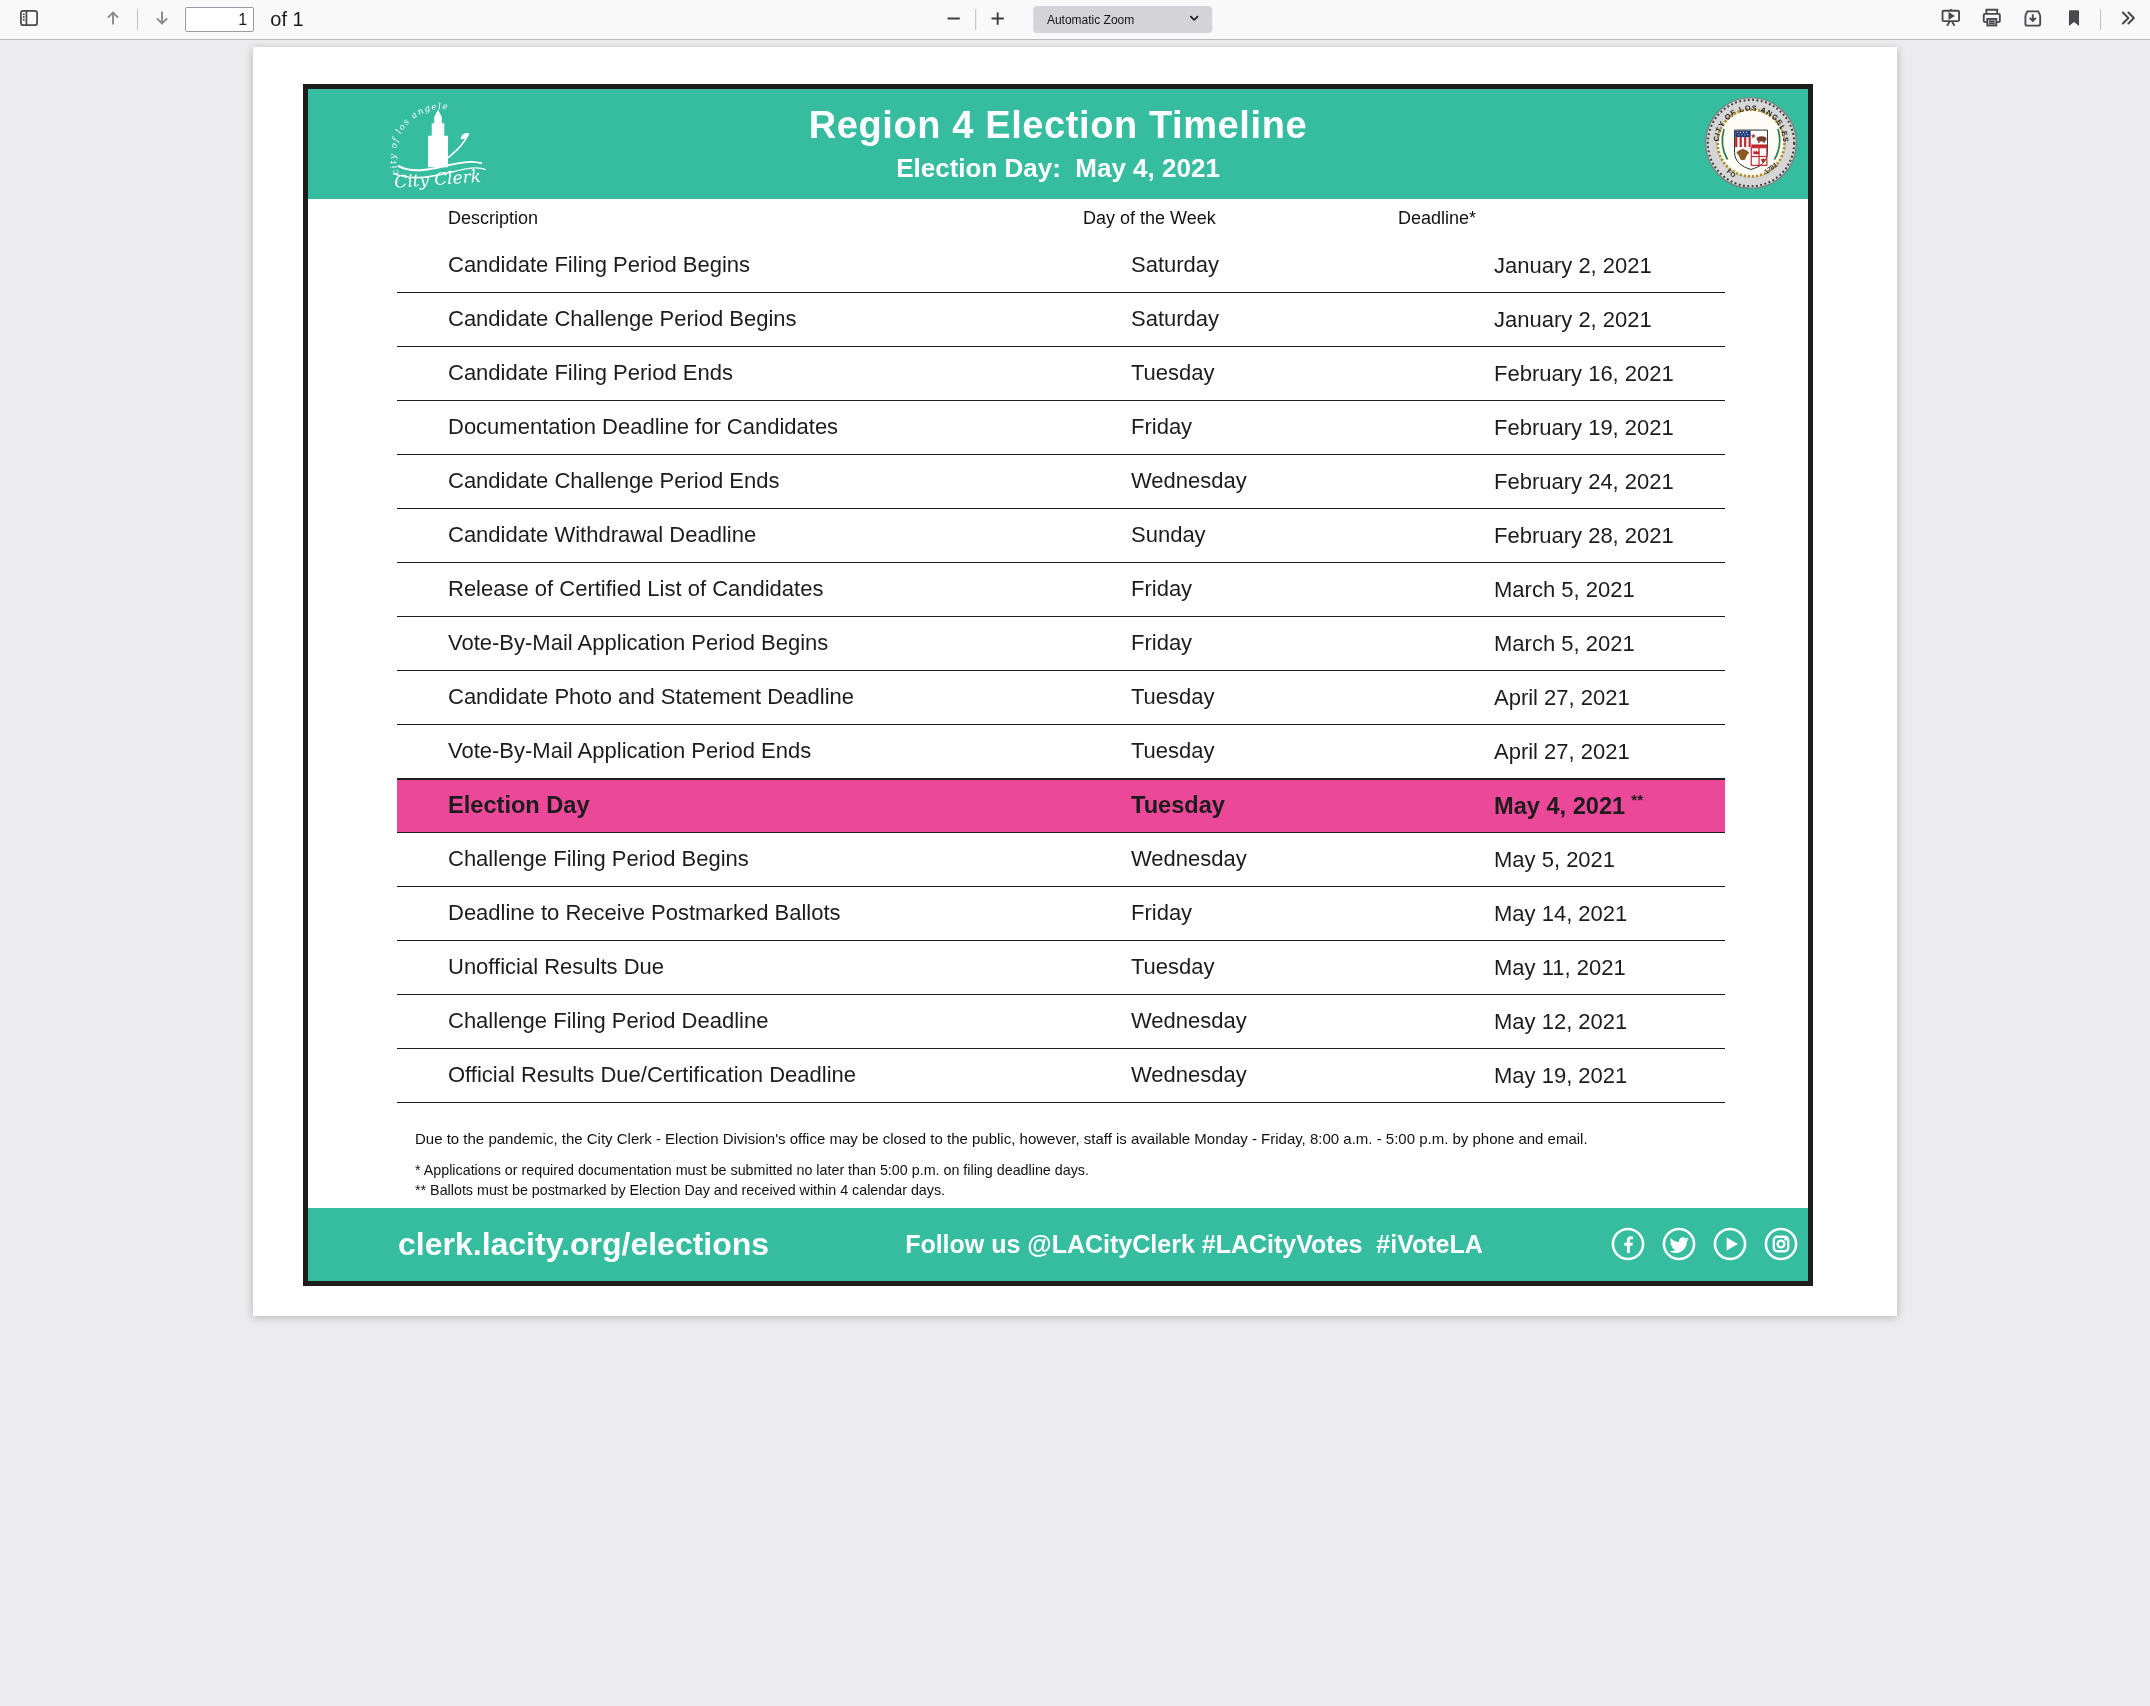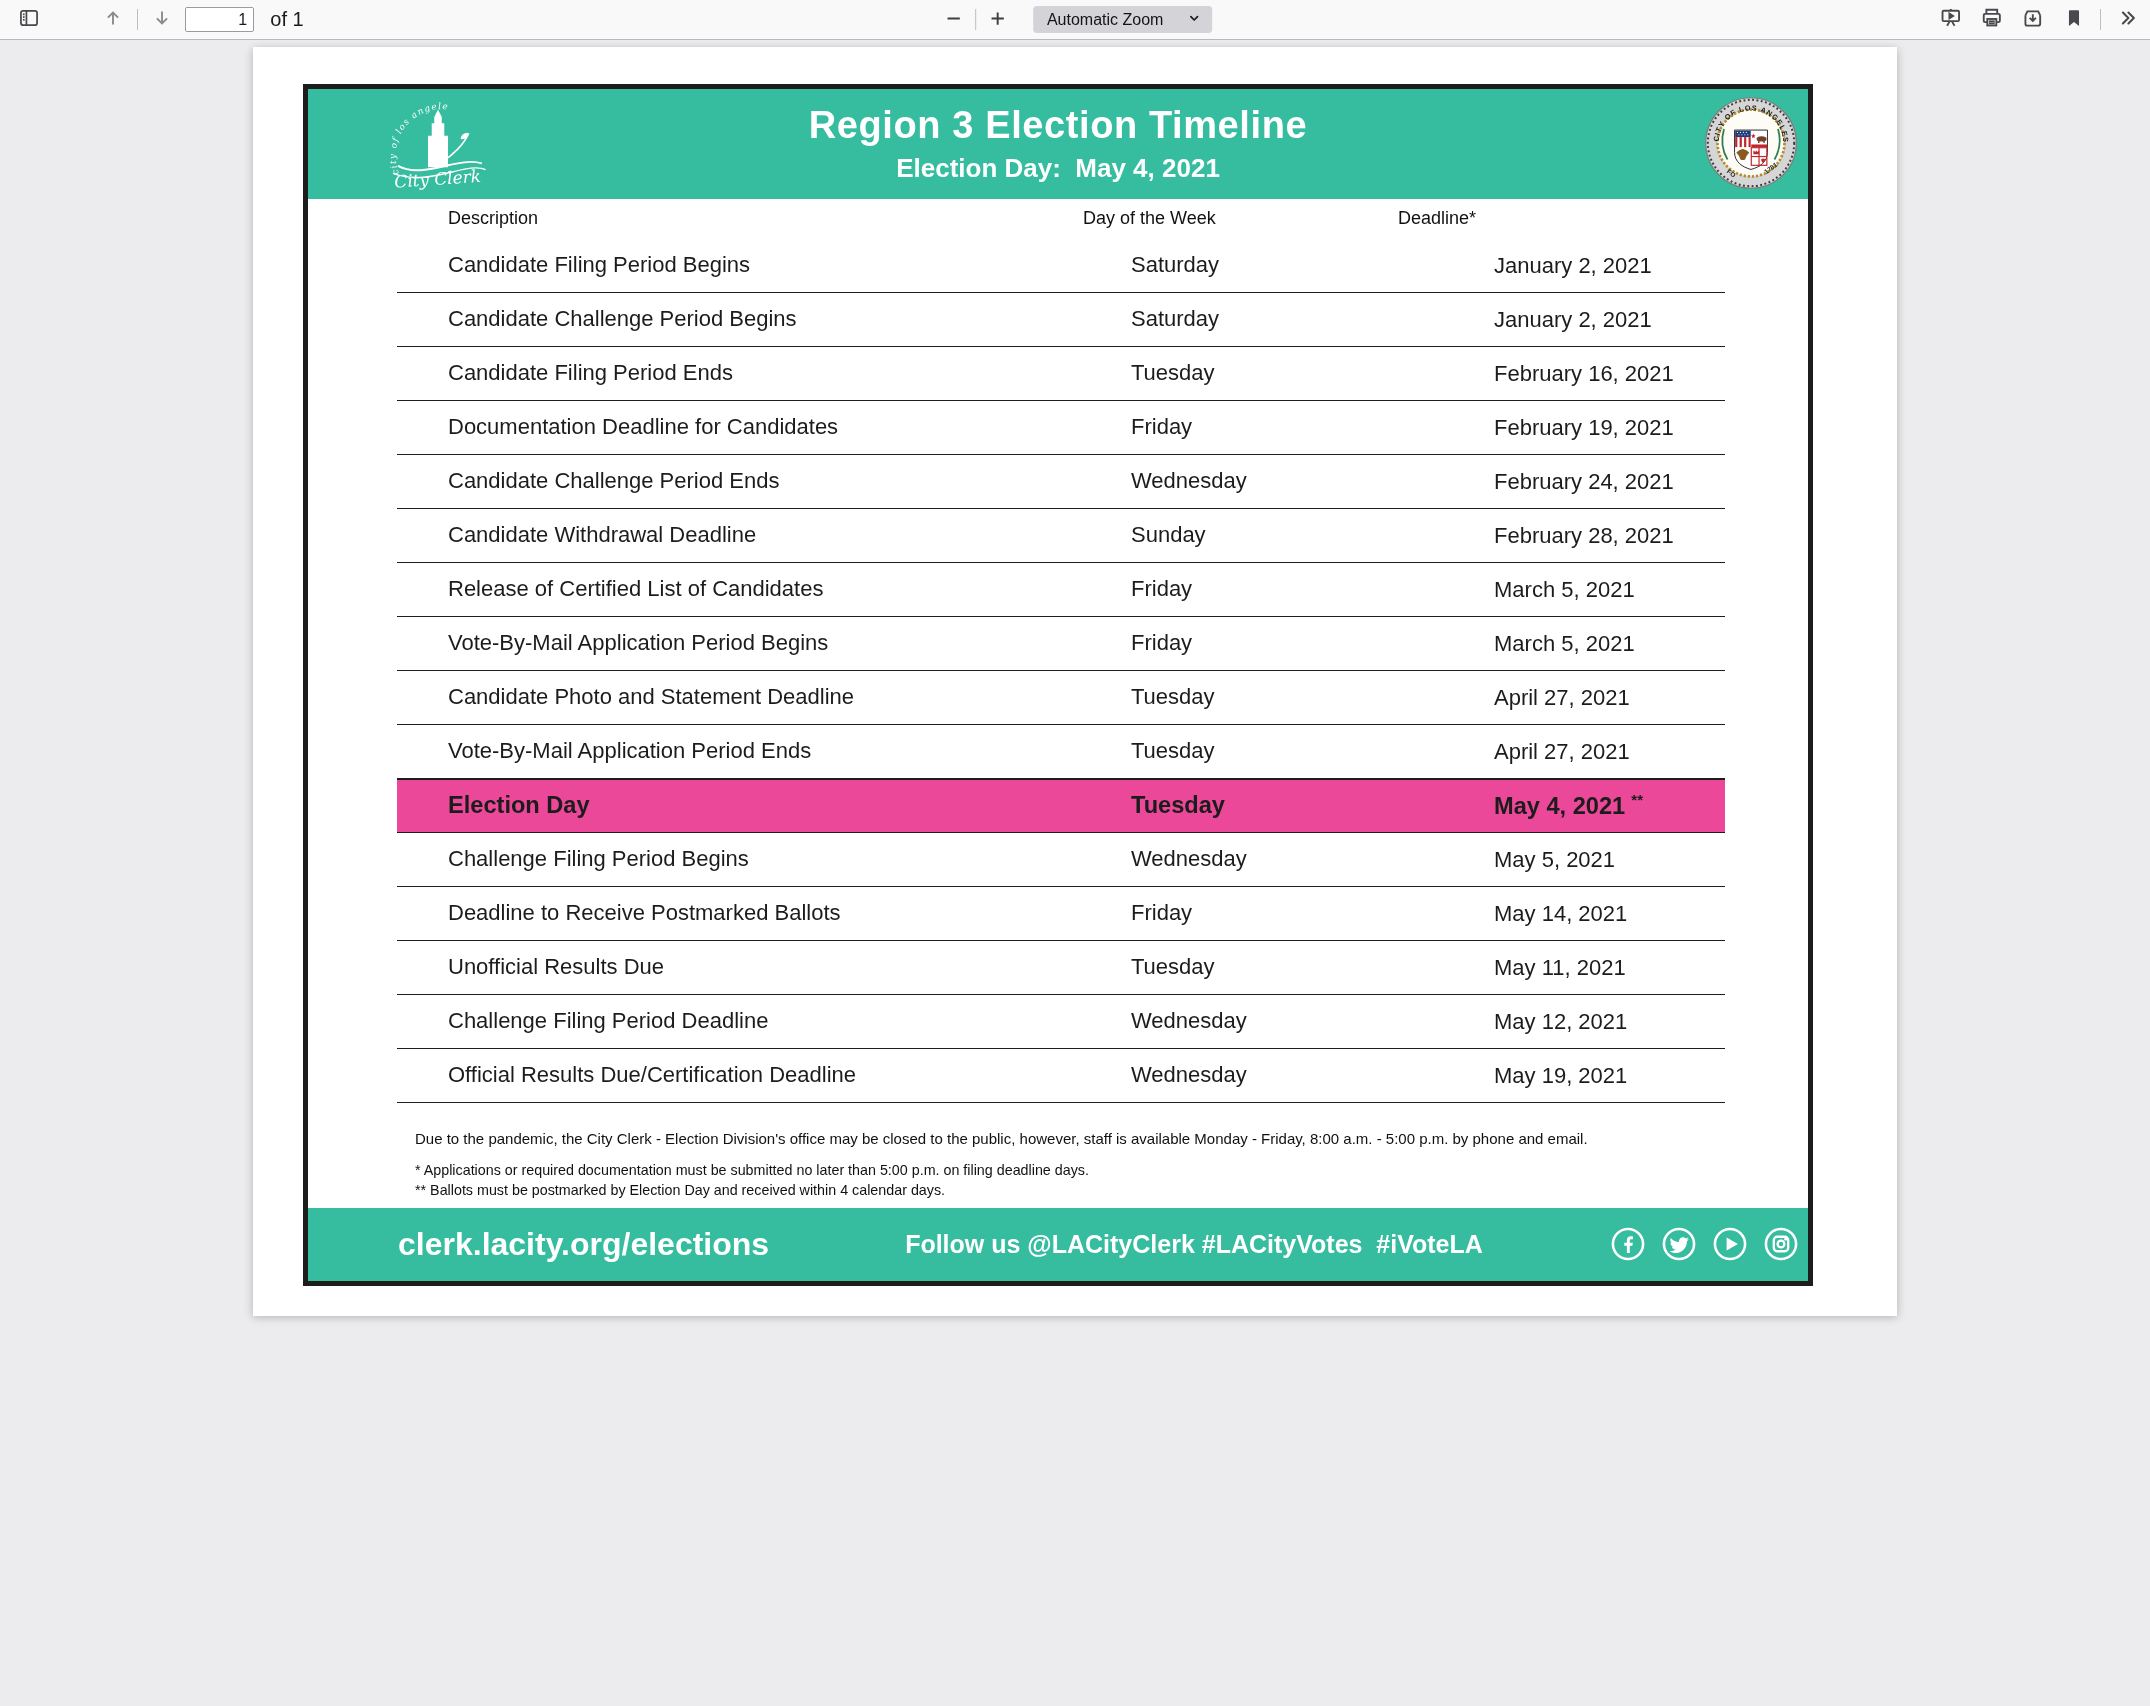--- a/index.html
+++ b/index.html
@@ -19,21 +19,21 @@
             width:30px; height:30px; border-radius:2.5px; cursor:pointer; }
   .tb-sep { width:1.2px; height:21px; background:#bdbdc2; }
   .page-input {
     width:69px; height:25px; border:0.6px solid #9a9aa2; border-radius:1.9px; background:#fff;
     font-family:"Liberation Sans",sans-serif; font-size:16px; text-align:right; padding-right:6.2px; color:#1b1b1f;
   }
   .page-count { font-size:20px; color:#1b1b1f; margin-left:7.4px; }
   .zoom-select {
     height:27px; min-width:179px; background:#d4d4d8; border:none; border-radius:3.7px;
     display:flex; align-items:center; justify-content:space-between;
-    padding:0 10px 0 13.6px; font-size:16px; color:#141417; cursor:pointer; gap:15px;
+    padding:0 10px 0 13.6px; font-size:12px; color:#141417; cursor:pointer; gap:15px;
   }
 
   
   .viewport { position:relative; width:100%; height:1667px; background:#ececef; }
   .pdf-page {
     position:absolute; left:253px; top:6.8px; width:1644px; height:1269px; background:#ffffff;
     box-shadow:0 1.9px 8.7px rgba(0,0,0,.25);
   }
   .doc {
     position:absolute; left:50px; top:37px; width:1510px; height:1202px;
@@ -209,21 +209,21 @@
             <text font-size="14" fill="#fff" letter-spacing="2" class="script-text"><textPath href="#arcL">city of los angeles</textPath></text>
             <path d="M64,112 V62 h6 V42 h4 V32 l6,-12 6,12 V42 h4 v20 h6 v50 z" fill="#fff"></path>
             <path d="M129,58 c-8,18 -26,36 -44,46" stroke="#fff" stroke-width="2.4"></path>
             <path d="M129,58 c-6,-2 -12,2 -13,9 c6,2 12,-3 13,-9 z" fill="#fff"></path>
             <path d="M16,110 C56,132 112,94 150,106" stroke="#fff" stroke-width="3"></path>
             <path d="M8,122 C66,144 126,102 156,116" stroke="#fff" stroke-width="2.2"></path>
             <text x="80" y="140" text-anchor="middle" font-size="27" fill="#fff" class="script-text" transform="rotate(-4 80 140)">City Clerk</text>
           </svg>
         </span>
 
-        <div class="doc-title">Region 3 Election Timeline</div>
+        <div class="doc-title">Region 4 Election Timeline</div>
         <div class="doc-subtitle">Election Day:  May 4, 2021</div>
 
         <span class="la-seal">
           <svg width="94" height="94" viewBox="0 0 160 160">
             <circle cx="80" cy="80" r="77" fill="#d6d6d6" stroke="#7c7c7c" stroke-width="2"></circle>
             <circle cx="80" cy="80" r="73.5" fill="none" stroke="#3a3a3a" stroke-width="3.4" stroke-dasharray="3.2 4.2"></circle>
             <circle cx="80" cy="80" r="57" fill="#fdfcf6" stroke="#b08d2f" stroke-width="4.6" stroke-dasharray="4 3"></circle>
             <defs>
               <path id="sealTop" d="M27,94 A55,55 0 1 1 133,94"></path>
             </defs>

